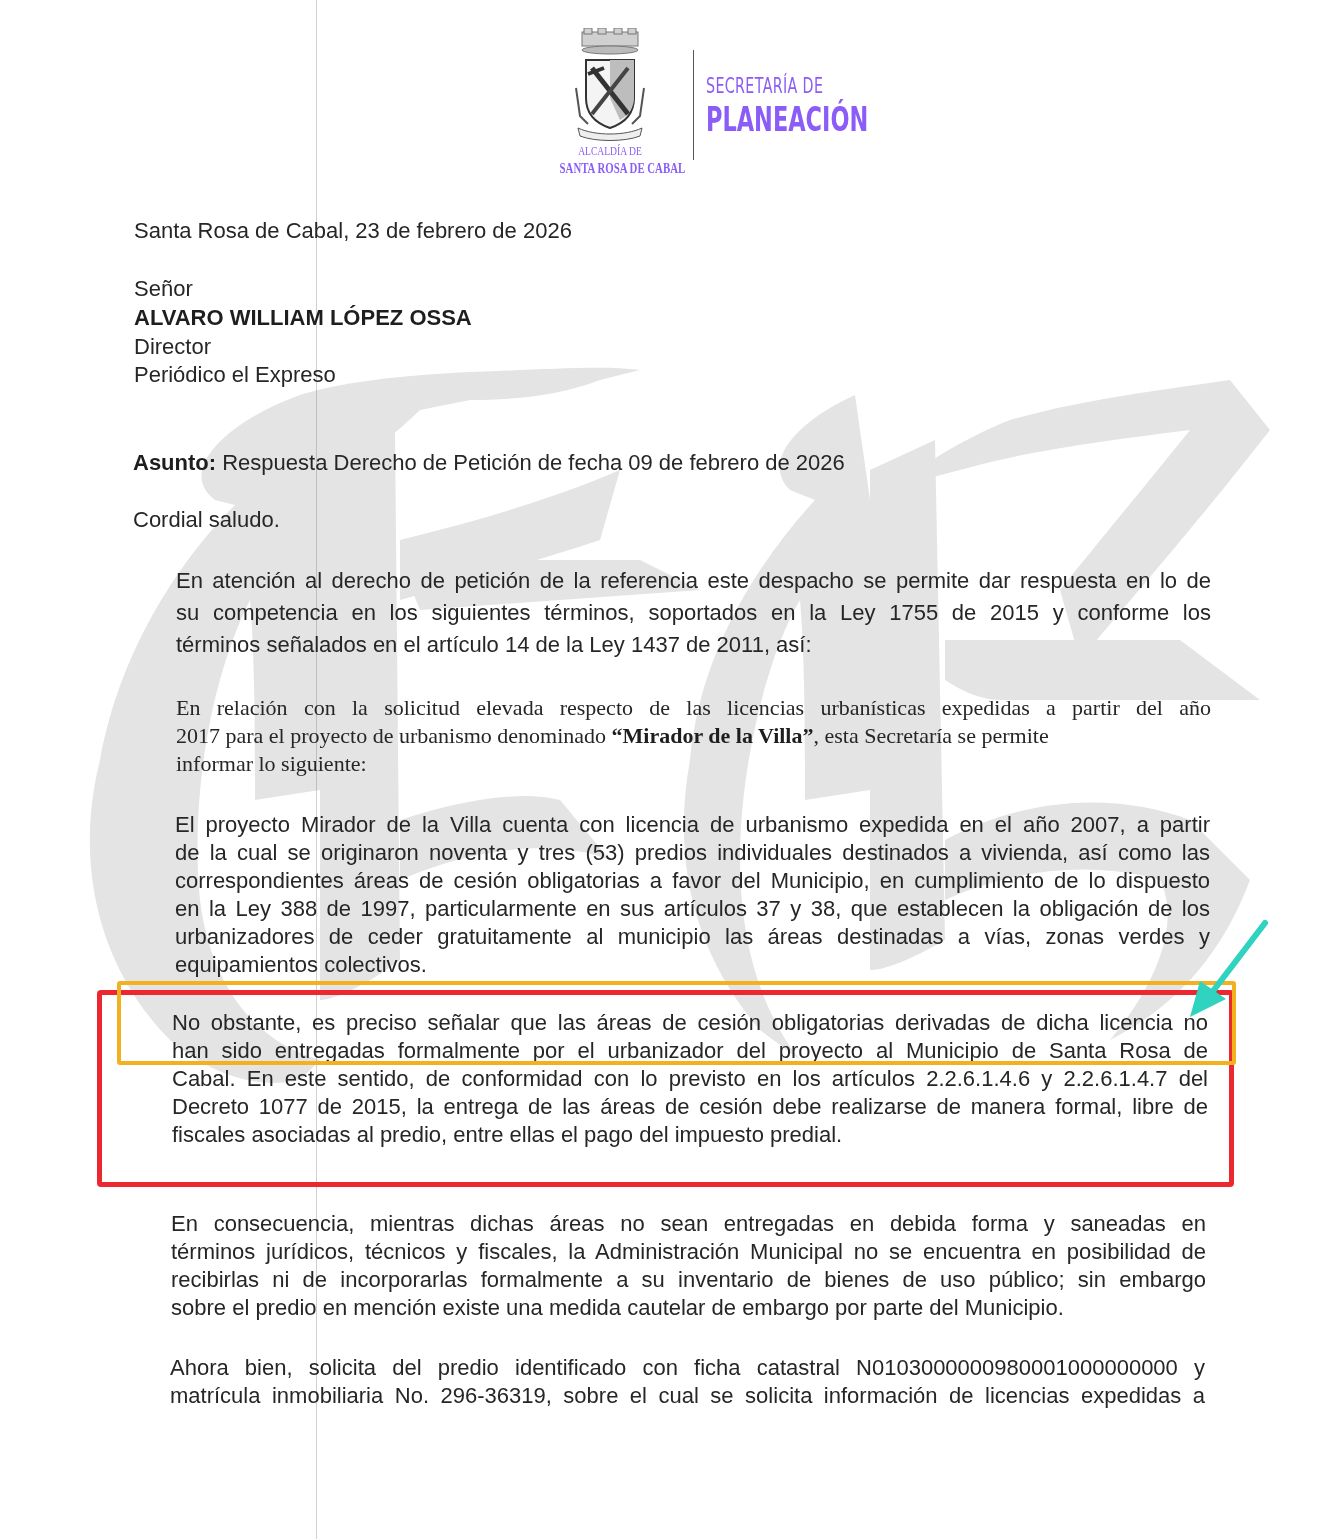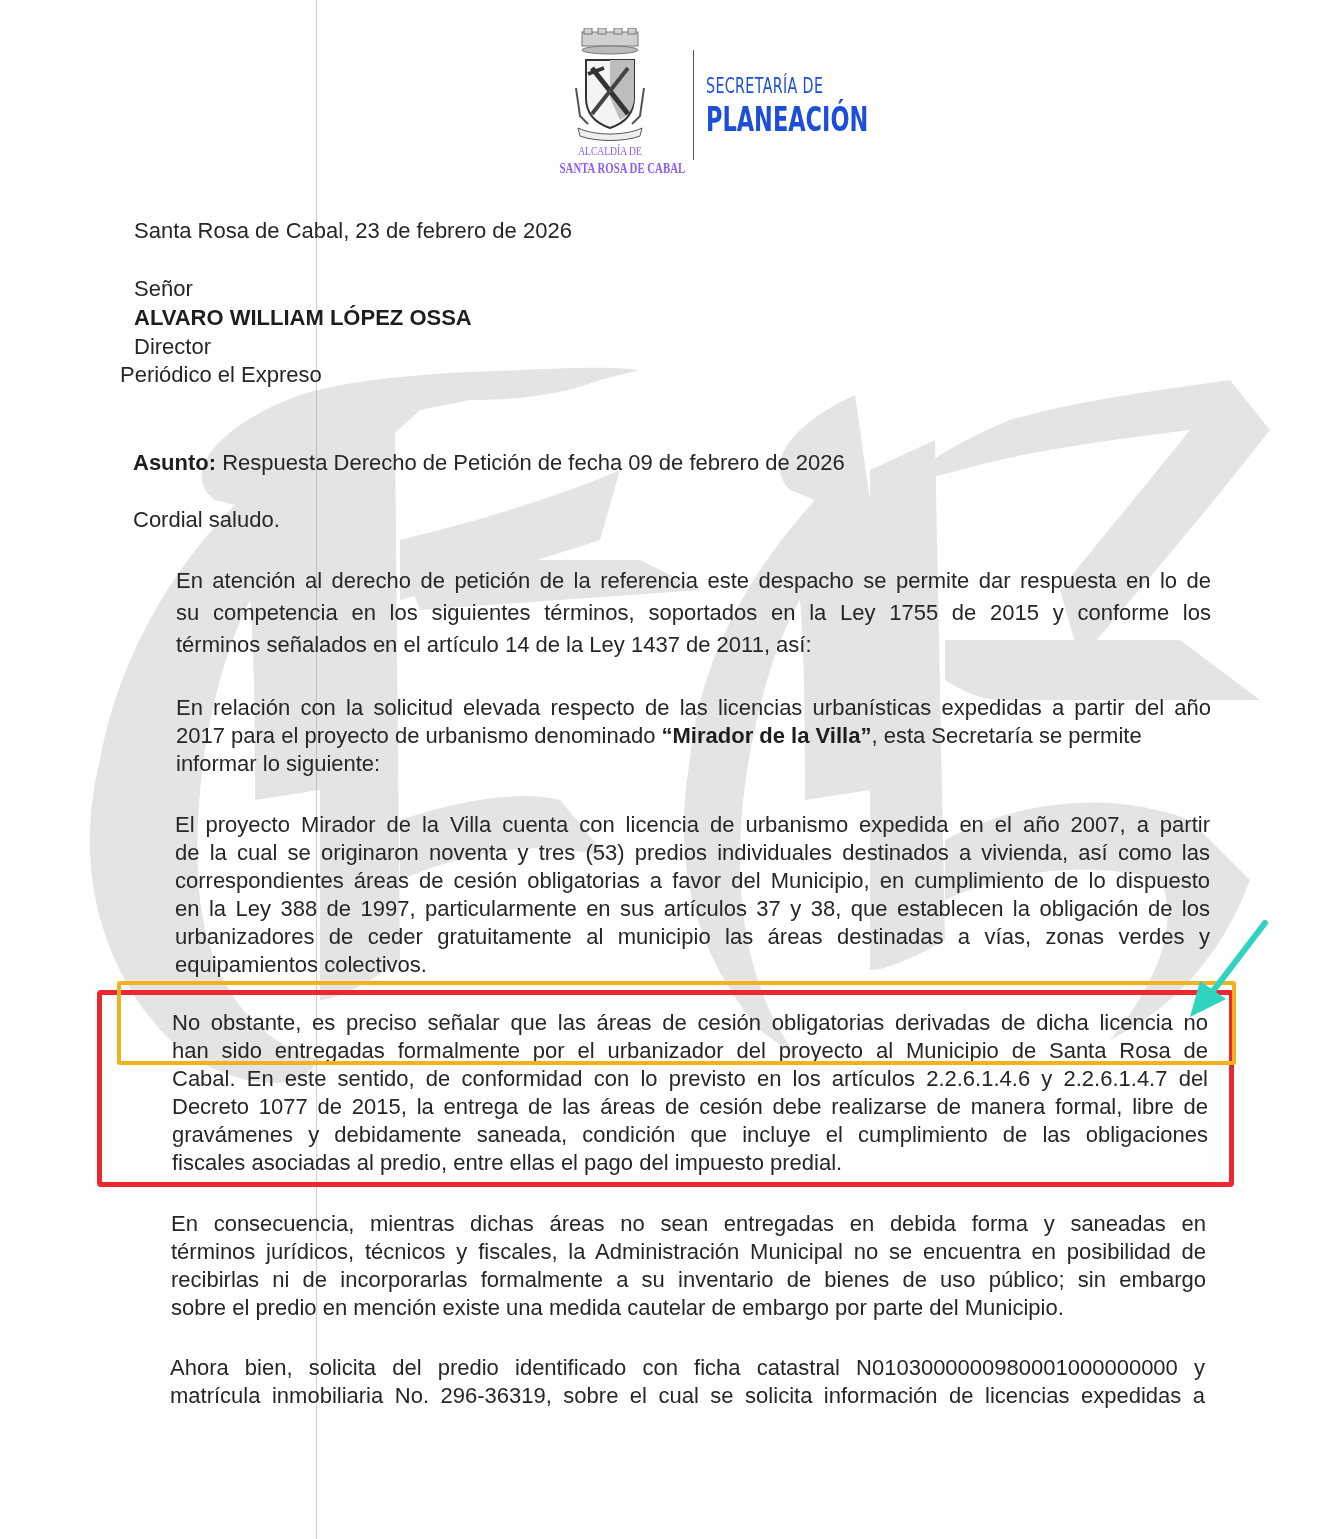--- a/index.html
+++ b/index.html
@@ -5,21 +5,21 @@
   html, body { margin: 0; padding: 0; background: #ffffff; }
   body { width: 1327px; height: 1539px; position: relative; overflow: hidden; font-family: "Liberation Sans", sans-serif; color: #2a2a2a; }
   .watermark { position: absolute; left: 0; top: 0; width: 1327px; height: 1539px; z-index: 0; pointer-events: none; }
   .fold-line { position: absolute; left: 316px; top: 0; width: 1px; height: 1539px; background: rgba(120,120,120,0.35); z-index: 1; }
   .header { position: absolute; left: 540px; top: 28px; width: 340px; height: 160px; z-index: 2; }
   .crest { position: absolute; left: 30px; top: 0; width: 80px; height: 115px; }
   .alcaldia { position: absolute; left: 0; top: 115px; width: 140px; text-align: center; font-family: Liberation Serif, serif; font-stretch: condensed; color: #8b5cf6; line-height: 17px; }
   .alcaldia .l1 { font-size: 12px; display:block; transform: scaleX(0.8); }
   .alcaldia .l2 { font-size: 15px; font-weight: bold; display:block; transform: scaleX(0.72); white-space: nowrap; }
   .vdivider { position: absolute; left: 153px; top: 22px; width: 1px; height: 110px; background: #555; }
-  .secretaria { position: absolute; left: 166px; top: 46px; color: #1d4ed8; }
+  .secretaria { position: absolute; left: 166px; top: 46px; color: #8b5cf6; }
   .secretaria .s1 { display:block; font-family: "DejaVu Sans", sans-serif; font-size: 21px; transform: scaleX(0.68); transform-origin: left; white-space: nowrap; letter-spacing: 0.5px; }
   .secretaria .s2 { display:block; font-family: "DejaVu Sans", sans-serif; font-size: 33px; font-weight: bold; transform: scaleX(0.68); transform-origin: left; white-space: nowrap; margin-top: 2px; }
   .doc { position: absolute; z-index: 3; font-size: 22px; line-height: 28px; color: #262626; }
   .line { position: absolute; white-space: nowrap; }
   .para { position: absolute; left: 0; }
   .para .row { display: block; text-align: justify; text-align-last: justify; height: 28px; white-space: nowrap; overflow: visible; margin-left: 45px; }
   .para .row.last { text-align-last: left; }
   b { font-weight: bold; color: #1e1e1e; }
   .box-yellow { position: absolute; left: 117px; top: 981px; width: 1119px; height: 84px; border: 4px solid #f2b21f; border-radius: 3px; z-index: 4; box-sizing: border-box; }
   .box-red { position: absolute; left: 97px; top: 990px; width: 1137px; height: 197px; border: 5px solid #ec2730; border-radius: 4px; z-index: 4; box-sizing: border-box; }
@@ -73,36 +73,36 @@
   </div>
 </div>
 
 <div class="doc" style="left:0;top:0;width:1327px;height:1493px;">
 
   <div class="line" style="left:134px;top:217px;">Santa Rosa de Cabal, 23 de febrero de 2026</div>
 
   <div class="line" style="left:134px;top:275px;text-align:center;">Señor</div>
   <div class="line" style="left:134px;top:304px;font-weight:bold;color:#1e1e1e;">ALVARO WILLIAM LÓPEZ OSSA</div>
   <div class="line" style="left:134px;top:333px;">Director</div>
-  <div class="line" style="left:120px;top:361px;text-align:right;">Periódico el Expreso</div>
+  <div class="line" style="left:134px;top:361px;text-align:right;">Periódico el Expreso</div>
 
   <div class="line" style="left:133px;top:449px;">
     <b>Asunto:</b>
     <span>Respuesta Derecho de Petición de fecha 09 de febrero de 2026</span>
   </div>
 
   <div class="line" style="left:133px;top:506px;">Cordial saludo.</div>
 
   <div class="para" style="left:131px;top:567px;width:1080px;">
     <span class="row" style="height:32px;">En atención al derecho de petición de la referencia este despacho se permite dar respuesta en lo de</span>
     <span class="row" style="height:32px;">su competencia en los siguientes términos, soportados en la Ley 1755 de 2015 y conforme los</span>
     <span class="row last">términos señalados en el artículo 14 de la Ley 1437 de 2011, así:</span>
   </div>
 
-  <div class="para" style="left:131px;top:694px;width:1080px;">
+  <div class="para" style="left:131px;top:694px;width:1080px;font-family:Liberation Serif, serif;">
     <span class="row">En relación con la solicitud elevada respecto de las licencias urbanísticas expedidas a partir del año</span>
     <span class="row" style="display:flex;justify-content:space-between;">
       <span style="white-space:pre;"><span>2017 para el proyecto de urbanismo denominado </span><b>“Mirador de la Villa”</b><span>, esta Secretaría se permite</span></span>
     </span>
     <span class="row last">informar lo siguiente:</span>
   </div>
 
   <div class="para" style="left:130px;top:811px;width:1080px;">
     <span class="row">El proyecto Mirador de la Villa cuenta con licencia de urbanismo expedida en el año 2007, a partir</span>
     <span class="row">de la cual se originaron noventa y tres (53) predios individuales destinados a vivienda, así como las</span>
@@ -110,21 +110,20 @@
     <span class="row">en la Ley 388 de 1997, particularmente en sus artículos 37 y 38, que establecen la obligación de los</span>
     <span class="row">urbanizadores de ceder gratuitamente al municipio las áreas destinadas a vías, zonas verdes y</span>
     <span class="row last">equipamientos colectivos.</span>
   </div>
 
   <div class="para" style="left:127px;top:1009px;width:1081px;">
     <span class="row">No obstante, es preciso señalar que las áreas de cesión obligatorias derivadas de dicha licencia no</span>
     <span class="row">han sido entregadas formalmente por el urbanizador del proyecto al Municipio de Santa Rosa de</span>
     <span class="row">Cabal. En este sentido, de conformidad con lo previsto en los  artículos 2.2.6.1.4.6 y 2.2.6.1.4.7 del</span>
     <span class="row">Decreto 1077 de 2015, la entrega de las áreas de cesión debe realizarse de manera formal, libre de</span>
-    <span class="row">gravámenes y debidamente saneada, condición que incluye el cumplimiento de las obligaciones</span>
     <span class="row last">fiscales asociadas al predio, entre ellas el pago del impuesto predial.</span>
   </div>
 
   <div class="para" style="left:126px;top:1210px;width:1080px;">
     <span class="row">En consecuencia, mientras dichas áreas no sean entregadas en debida forma y saneadas en</span>
     <span class="row">términos jurídicos, técnicos y fiscales, la Administración Municipal no se encuentra en posibilidad de</span>
     <span class="row">recibirlas ni de incorporarlas formalmente a su inventario de bienes de uso público; sin embargo</span>
     <span class="row last">sobre el predio en mención existe una medida cautelar de embargo por parte del Municipio.</span>
   </div>
 

